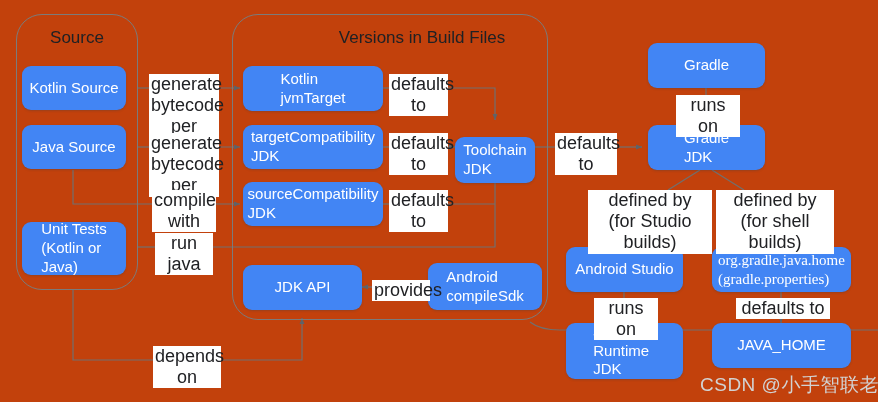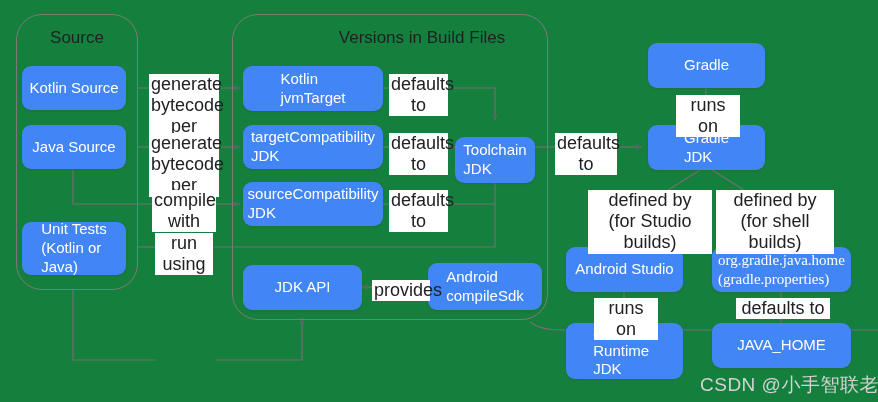--- a/index.html
+++ b/index.html
@@ -7,21 +7,21 @@
     padding: 0;
     background: #ffffff;
   }
   body {
     font-family: "Liberation Sans", sans-serif;
   }
   #canvas {
     position: relative;
     width: 878px;
     height: 402px;
-    background: #15803d;
+    background: #c2410c;
     overflow: hidden;
   }
   #edges {
     position: absolute;
     left: 0;
     top: 0;
     width: 878px;
     height: 402px;
   }
   .group-box {
@@ -170,21 +170,21 @@
 JDK</div>
   <div class="node" style="left:712px; top:323px; width:139px; height:45px;">JAVA_HOME</div>
 
   <div class="edge-label" style="left: 149px; top: 74px; width: 66px; white-space: pre-line;">generate
 bytecode per</div>
   <div class="edge-label" style="left: 149px; top: 133px; width: 66px; white-space: pre-line;">generate
 bytecode per</div>
   <div class="edge-label" style="left: 152px; top: 190px; width: 60px; white-space: pre-line;">compile
 with</div>
   <div class="edge-label" style="left: 155px; top: 233px; width: 54px; white-space: pre-line;">run
-using</div>
+java</div>
 
   <div class="edge-label" style="left: 389px; top: 74px; width: 55px; white-space: pre-line;">defaults
 to</div>
   <div class="edge-label" style="left: 389px; top: 133px; width: 55px; white-space: pre-line;">defaults
 to</div>
   <div class="edge-label" style="left: 389px; top: 190px; width: 55px; white-space: pre-line;">defaults
 to</div>
 
   <div class="edge-label" style="left: 555px; top: 133px; width: 58px; white-space: pre-line;">defaults
 to</div>
@@ -194,16 +194,18 @@
   <div class="edge-label" style="left: 588px; top: 190px; width: 120px; white-space: pre-line;">defined by
 (for Studio builds)</div>
   <div class="edge-label" style="left: 716px; top: 190px; width: 114px; white-space: pre-line;">defined by
 (for shell builds)</div>
 
   <div class="edge-label" style="left:594px; top:298px; width:60px;">runs on</div>
   <div class="edge-label" style="left:736px; top:298px; width:90px;">defaults to</div>
 
   <div class="edge-label" style="left:372px; top:280px; width:54px;">provides</div>
 
+  <div class="edge-label" style="left: 153px; top: 346px; width: 64px; white-space: pre-line;">depends
+on</div>
 
   <div class="watermark" style="left:700px; top:372px;">CSDN @小手智联老徐</div>
 
 </div>
 
 </body></html>

